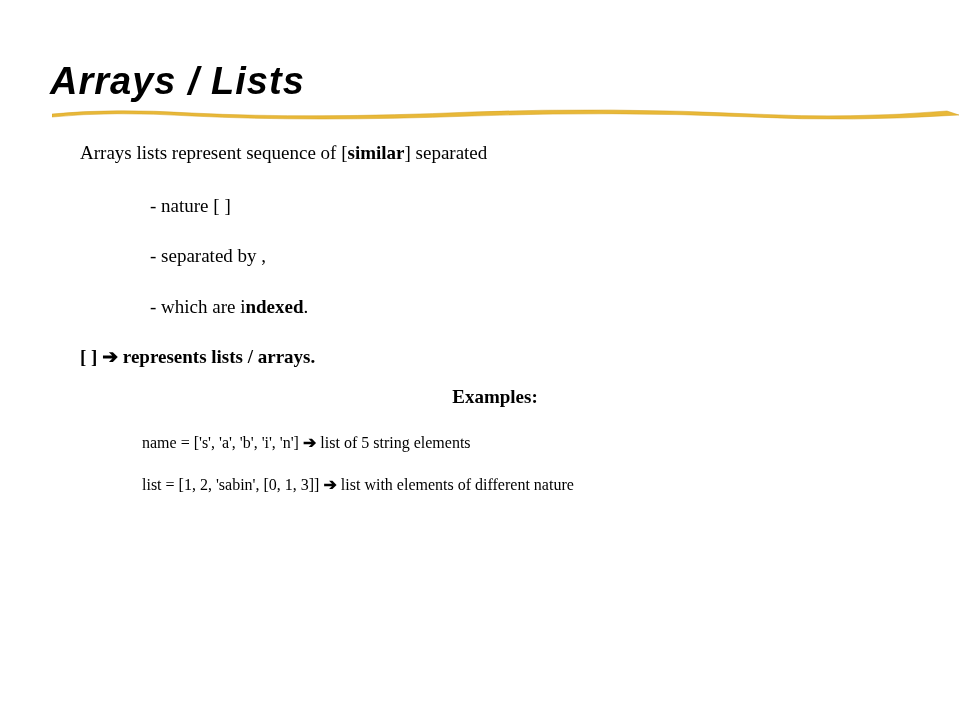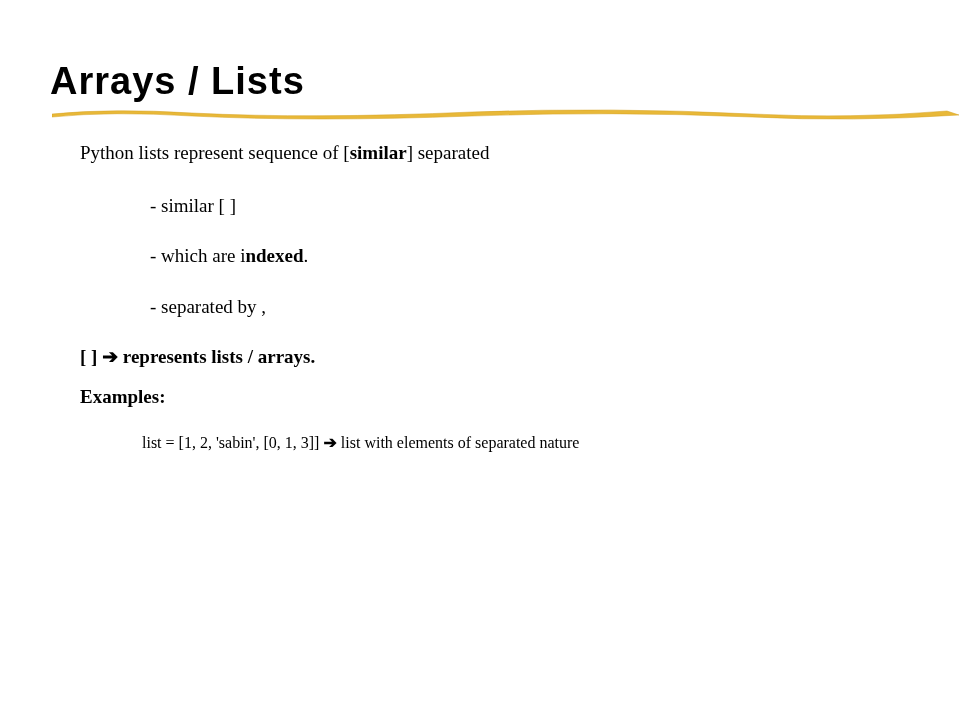--- a/index.html
+++ b/index.html
@@ -17,20 +17,21 @@
       overflow: hidden;
     }
     .slide {
       padding: 60px 50px 50px 50px;
       position: relative;
     }
     .title {
       font-family: Arial, Helvetica, sans-serif;
       font-size: 38px;
       font-weight: 900;
+      font-style: italic;
       letter-spacing: 1px;
       margin-bottom: 8px;
     }
     .underline-stroke {
       position: absolute;
       top: 106px;
       left: 52px;
       width: 910px;
       height: 18px;
     }
@@ -51,20 +52,21 @@
       margin-bottom: 22px;
     }
     .represents {
       font-weight: bold;
       margin-bottom: 11px;
       margin-top: 8px;
     }
     .examples-label {
       font-weight: bold;
       margin-bottom: 20px;
+      text-align: center;
     }
     .examples-group {
       padding-left: 62px;
       font-size: 16px;
     }
     .example-line {
       margin-bottom: 18px;
     }
     .arrow {
       font-weight: bold;
@@ -77,37 +79,40 @@
 
   <div class="title">Arrays / Lists</div>
 
   <svg class="underline-stroke" viewBox="0 0 910 18" preserveAspectRatio="none">
     <path d="M0,8 Q60,2 140,7 Q260,13 420,6 Q560,1 700,8 Q800,13 895,5 L907,9 Q800,16 700,11 Q560,5 420,10 Q260,16 140,10 Q60,5 0,11 Z" fill="#e8b838" stroke="#d4a020" stroke-width="0.5"></path>
   </svg>
 
   <div class="content">
 
     <div class="intro">
-      <span>Python lists represent sequence of [</span><b>similar</b><span>] separated</span>
+      <span>Arrays lists represent sequence of [</span><b>similar</b><span>] separated</span>
     </div>
 
     <div class="bullet-group">
-      <div class="bullet">- similar [ ]</div>
+      <div class="bullet">- nature [ ]</div>
+      <div class="bullet">- separated by ,</div>
       <div class="bullet">
         <span>- which are i</span><b>ndexed</b><span>.</span>
       </div>
-      <div class="bullet">- separated by ,</div>
     </div>
 
     <div class="represents">
       <span>[ ] </span><span class="arrow">➔</span><span> represents lists / arrays.</span>
     </div>
 
     <div class="examples-label">Examples:</div>
 
     <div class="examples-group">
       <div class="example-line">
-        <span>list = [1, 2, 'sabin', [0, 1, 3]] </span><span class="arrow">➔</span><span> list with elements of separated nature</span>
+        <span>name = ['s', 'a', 'b', 'i', 'n'] </span><span class="arrow">➔</span><span> list of 5 string elements</span>
+      </div>
+      <div class="example-line">
+        <span>list = [1, 2, 'sabin', [0, 1, 3]] </span><span class="arrow">➔</span><span> list with elements of different nature</span>
       </div>
     </div>
 
   </div>
 </div>
 
 </body></html>

